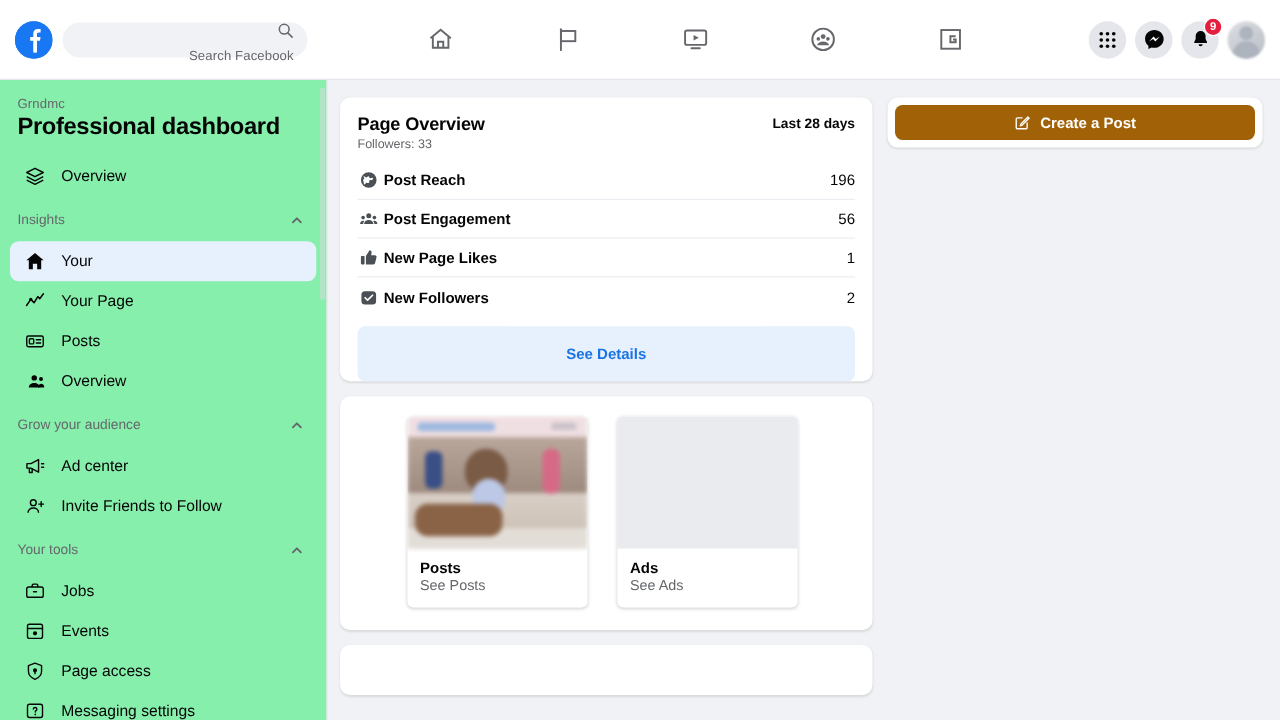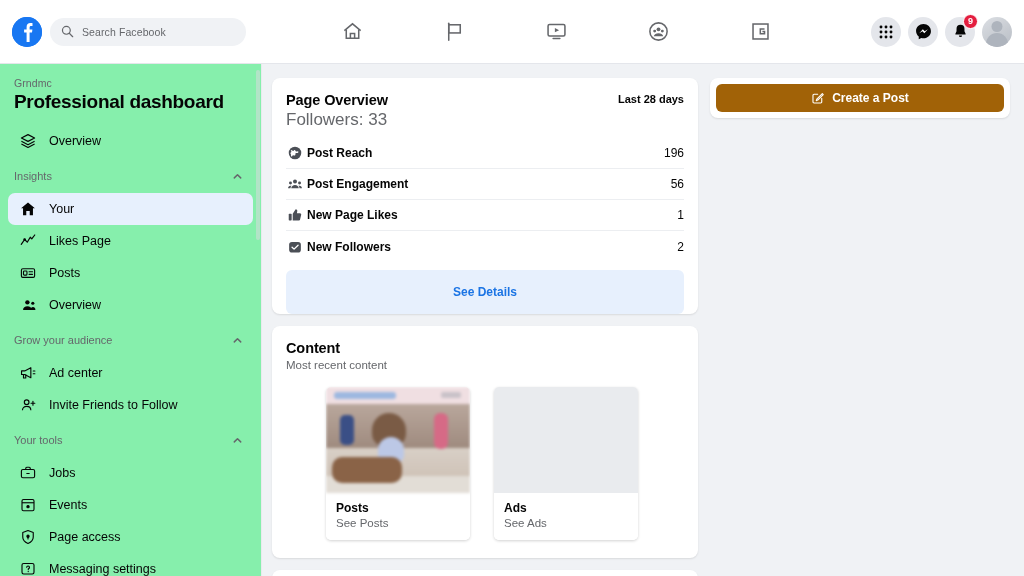--- a/index.html
+++ b/index.html
@@ -23,25 +23,26 @@
   }
   .tb-left { display: flex; align-items: center; gap: 8px; padding-left: 12px; width: 262px; }
   .fb-logo {
     width: 30px; height: 30px; border-radius: 50%;
     background: #1877f2;
     display: flex; align-items: center; justify-content: center;
     flex: none;
   }
   .fb-logo svg { display: block; }
   .searchbox {
-    display: flex; align-items: center; gap: 8px;
+    display: flex; align-items: flex-end; gap: 8px;
     height: 28px; width: 196px;
     background: #f0f2f5; border-radius: 18px;
     padding: 0 11px;
     cursor: text;
+    flex-direction: column;
   }
   .searchbox .sicon { flex: none; display: flex; }
   .searchbox .sph {
     font-size: 10.5px; color: #65676b; letter-spacing: .1px;
     white-space: nowrap;
   }
 
   .tb-center {
     flex: 1; display: flex; align-items: center;
     justify-content: space-evenly;
@@ -148,21 +149,21 @@
     box-shadow: 0 1px 2px rgba(0,0,0,.10);
     margin-bottom: 12px;
   }
 
   
   .ov-head {
     display: flex; align-items: flex-start; justify-content: space-between;
     padding: 14px 14px 0 14px;
   }
   .ov-title { font-size: 14.5px; font-weight: bold; color: #050505; letter-spacing: -.1px; }
-  .ov-sub { font-size: 17px; color: #65676b; margin-top: 2px; }
+  .ov-sub { font-size: 10px; color: #65676b; margin-top: 2px; }
   .ov-period { font-size: 11px; font-weight: bold; color: #050505; white-space: nowrap; padding-top: 1px; }
 
   .ov-rows { padding: 8px 14px 0 14px; }
   .ov-row {
     display: flex; align-items: center; gap: 4px;
     height: 31px;
     border-bottom: 1px solid #eceef1;
     cursor: pointer;
   }
   .ov-row:last-child { border-bottom: none; }
@@ -391,21 +392,21 @@
       </span>
       <span class="lbl">Your</span>
     </div>
     <div class="sb-item">
       <span class="ic">
         <svg width="18" height="18" viewBox="0 0 24 24" fill="none" stroke="#050505" stroke-width="1.6" stroke-linecap="round" stroke-linejoin="round">
           <path d="M3 16.5 7.5 10l3.5 3.6L15 7l2 2.3 4-5.3"></path>
           <circle cx="7.5" cy="10" r="1" fill="#050505"></circle>
         </svg>
       </span>
-      <span class="lbl">Likes Page</span>
+      <span class="lbl">Your Page</span>
     </div>
     <div class="sb-item">
       <span class="ic">
         <svg width="18" height="18" viewBox="0 0 24 24" fill="none" stroke="#050505" stroke-width="1.5" stroke-linejoin="round">
           <rect x="3.2" y="6.4" width="17.6" height="11.4" rx="1.8"></rect>
           <rect x="6" y="9.4" width="4.6" height="5.4" rx="1"></rect>
           <line x1="13.4" y1="10.4" x2="18" y2="10.4" stroke-linecap="round"></line>
           <line x1="13.4" y1="13.8" x2="18" y2="13.8" stroke-linecap="round"></line>
         </svg>
       </span>
@@ -571,24 +572,20 @@
           <span class="lbl">New Followers</span>
           <span class="val">2</span>
         </div>
 
       </div>
 
       <button class="see-details">See Details</button>
     </div>
 
     <div class="card">
-      <div class="ct-head">
-        <div class="ct-title">Content</div>
-        <div class="ct-sub">Most recent content</div>
-      </div>
       <div class="ct-tiles">
 
         <div class="tile">
           <div class="tile-thumb thumb-photo">
             <span class="band"></span>
               <span class="band2"></span>
             <span class="p3"></span>
               <span class="p1"></span>
               <span class="p2"></span>
             <span class="p4"></span>

